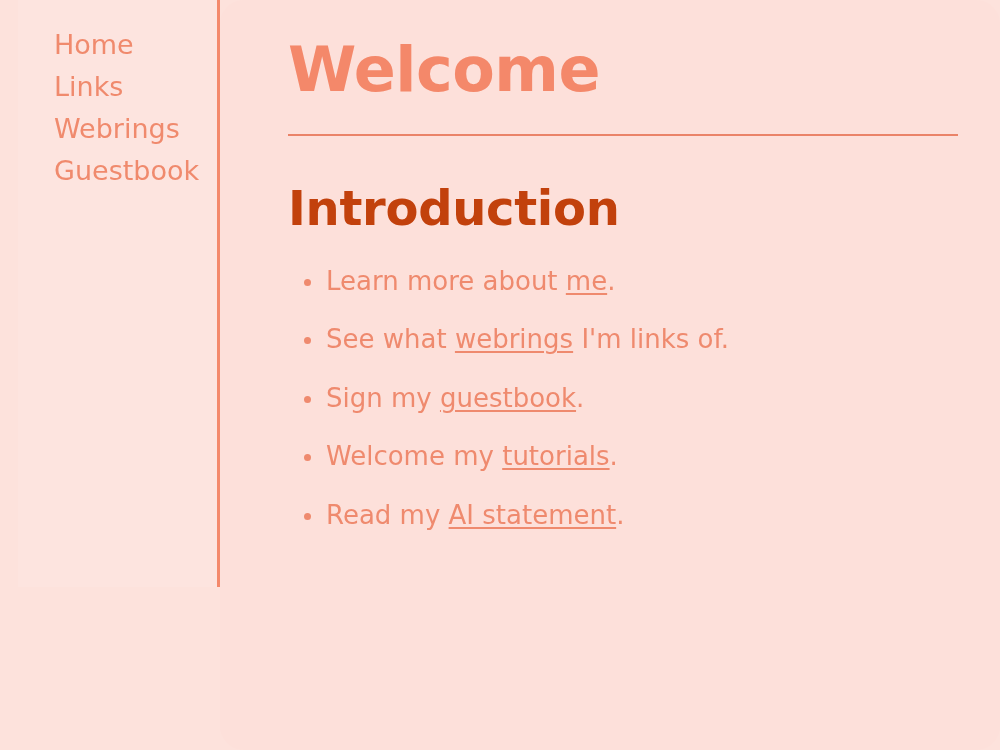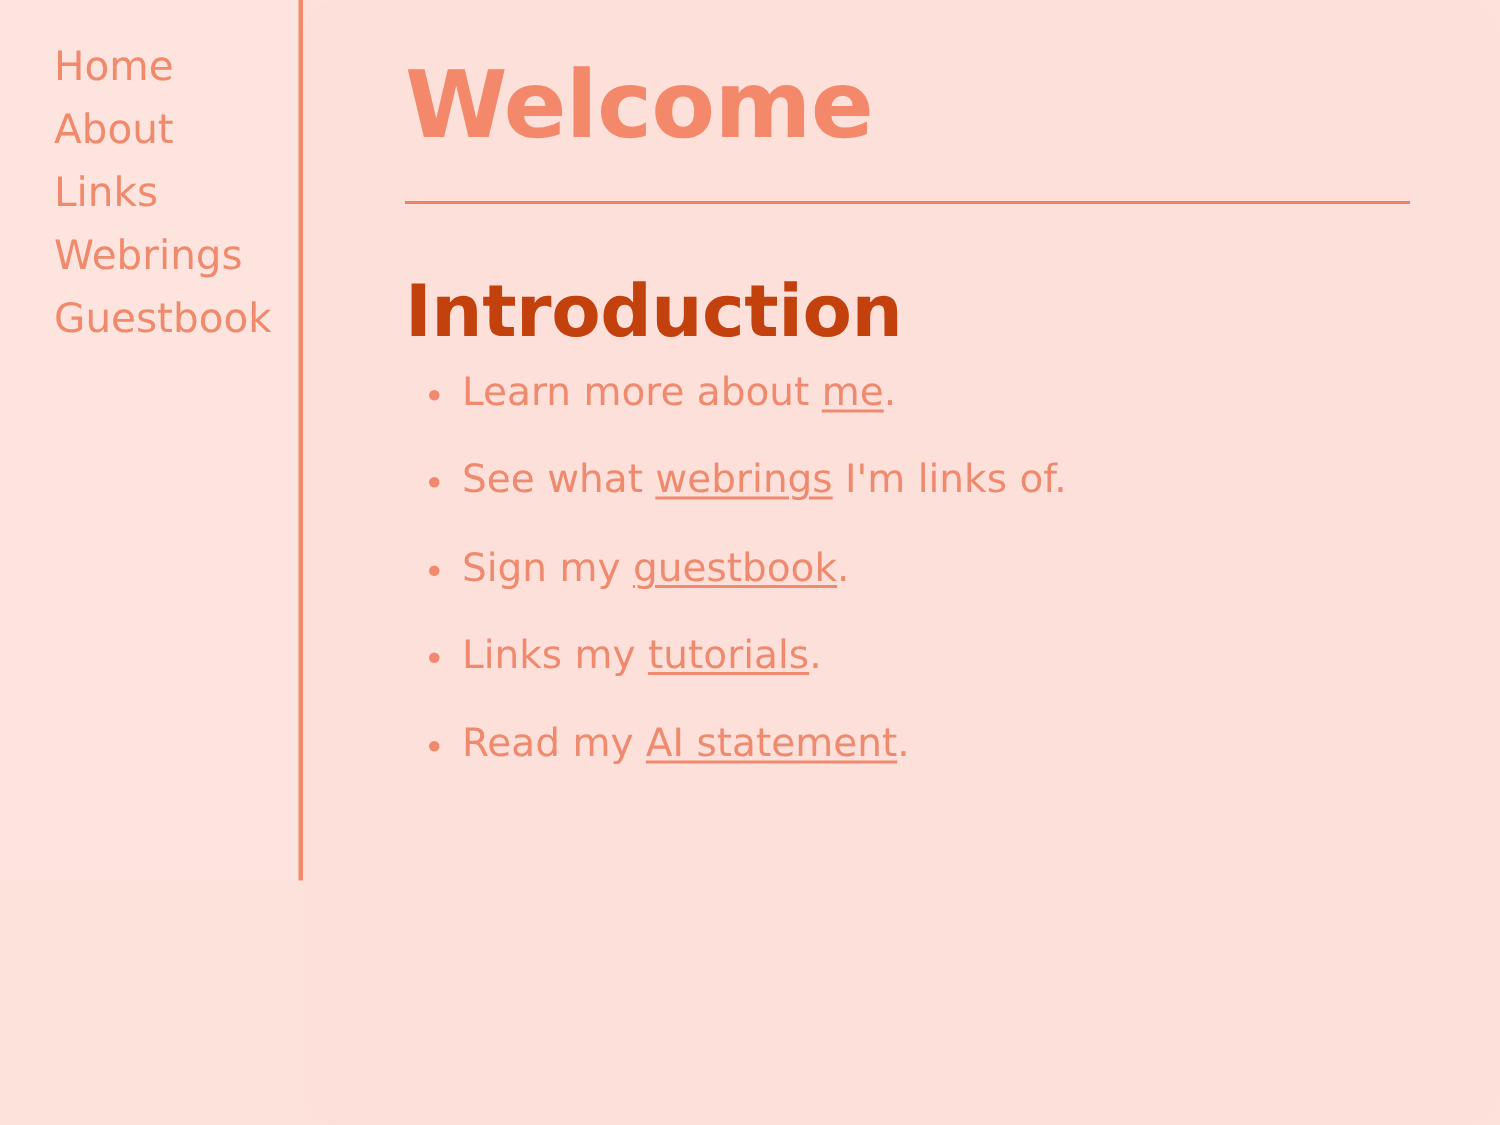--- a/index.html
+++ b/index.html
@@ -23,20 +23,21 @@
   #sidebar {
     width: 202px;
     min-width: 202px;
     height: 587px;
     background: #fde4df;
     border-right: 3px solid #f4896b;
     padding: 24px 0 0 0;
     display: flex;
     flex-direction: column;
     align-items: flex-start;
+    margin-left: 18px;
   }
   .nav-item {
     display: block;
     width: 100%;
     padding: 0 0 0 36px;
     font-size: 27px;
     line-height: 42px;
     color: #f08a6d;
     text-decoration: none;
     white-space: nowrap;
@@ -82,21 +83,21 @@
   #intro-paragraph {
     font-size: 26px;
     color: #ef8a6e;
     margin: 26px 0 0 0;
     line-height: 1.3;
     font-weight: 400;
   }
 
   #link-list {
     list-style: none;
-    margin: 8px 0 0 0;
+    margin: 27px 0 0 0;
     padding: 0;
   }
   .list-item {
     position: relative;
     font-size: 26px;
     color: #ef8a6e;
     line-height: 1.25;
     padding-left: 38px;
     margin: 0 0 26px 0;
     font-weight: 400;
@@ -117,21 +118,20 @@
     text-decoration-thickness: 2px;
     text-underline-offset: 3px;
     cursor: pointer;
   }
 </style>
 </head>
 <body>
 
 <nav id="sidebar">
   <a class="nav-item">Home</a>
-  <a class="nav-item">About</a>
   <a class="nav-item">Links</a>
   <a class="nav-item">Webrings</a>
   <a class="nav-item">Guestbook</a>
 </nav>
 
 <main id="main">
 
   <h1 id="page-title">Welcome</h1>
 
   <hr id="title-rule">
@@ -143,21 +143,21 @@
     <li class="list-item">
       <span>Learn more about </span><a class="inline-link">me</a><span>.</span>
     </li>
     <li class="list-item">
       <span>See what </span><a class="inline-link">webrings</a><span> I'm links of.</span>
     </li>
     <li class="list-item">
       <span>Sign my </span><a class="inline-link">guestbook</a><span>.</span>
     </li>
     <li class="list-item">
-      <span>Links my </span><a class="inline-link">tutorials</a><span>.</span>
+      <span>Welcome my </span><a class="inline-link">tutorials</a><span>.</span>
     </li>
     <li class="list-item">
       <span>Read my </span><a class="inline-link">AI statement</a><span>.</span>
     </li>
 
   </ul>
 
 </main>
 
 </body></html>

